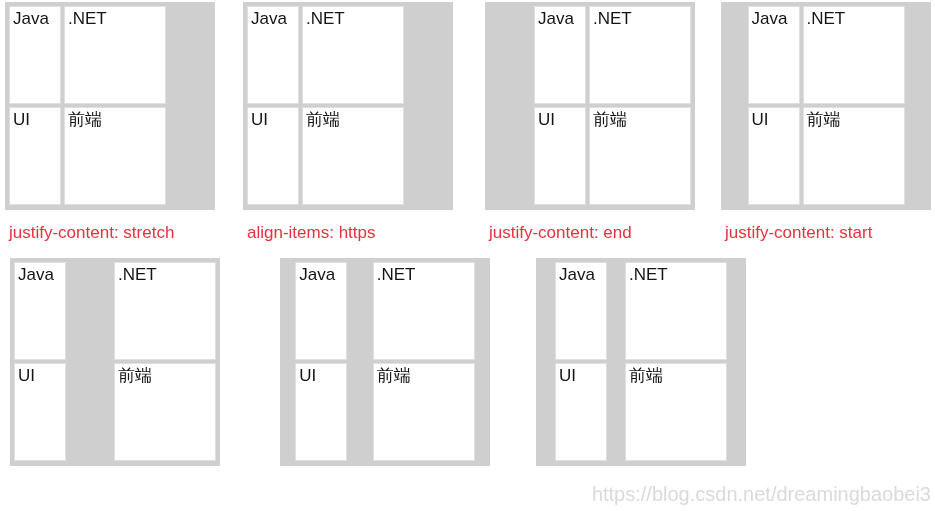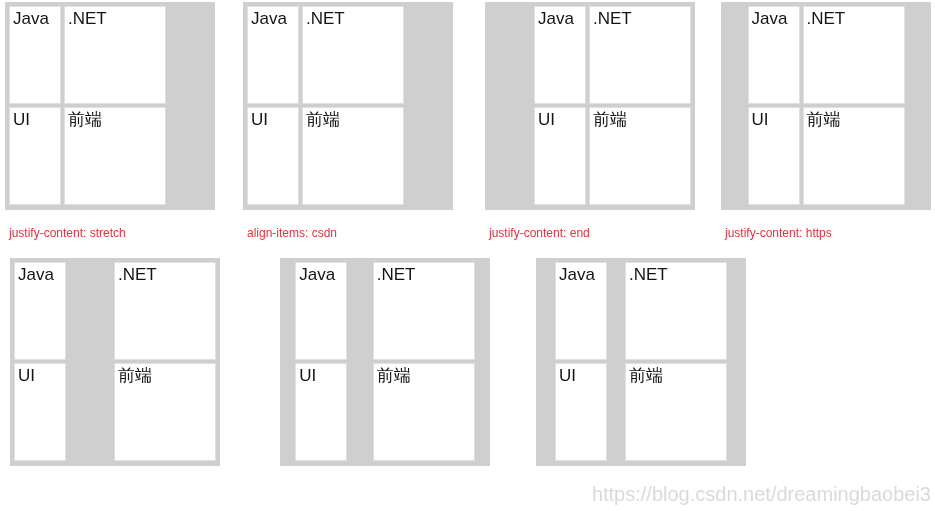--- a/index.html
+++ b/index.html
@@ -65,21 +65,21 @@
     border: 1px solid var(--cell-border);
     box-sizing: border-box;
     font-size: 17px;
     line-height: 1.25;
     color: var(--cell-text);
     padding: 1px 0 0 3px;
     overflow: hidden;
   }
   .panel-label {
     margin: 13px 0 15px 4px;
-    font-size: 12px;
+    font-size: 17px;
     line-height: 20px;
     color: var(--label-red);
     white-space: nowrap;
     position: relative;
     z-index: 2;
   }
   .watermark {
     position: absolute;
     top: 483px;
     right: 4px;
@@ -108,41 +108,41 @@
       <div class="panel-label">justify-content: stretch</div>
     </div>
 
     <div class="panel">
       <div class="grid-container jc-start">
         <div class="cell">Java</div>
         <div class="cell">.NET</div>
         <div class="cell">UI</div>
         <div class="cell">前端</div>
       </div>
-      <div class="panel-label">align-items: csdn</div>
+      <div class="panel-label">align-items: https</div>
     </div>
 
     <div class="panel">
       <div class="grid-container jc-end">
         <div class="cell">Java</div>
         <div class="cell">.NET</div>
         <div class="cell">UI</div>
         <div class="cell">前端</div>
       </div>
       <div class="panel-label">justify-content: end</div>
     </div>
 
     <div class="panel">
       <div class="grid-container jc-center">
         <div class="cell">Java</div>
         <div class="cell">.NET</div>
         <div class="cell">UI</div>
         <div class="cell">前端</div>
       </div>
-      <div class="panel-label">justify-content: https</div>
+      <div class="panel-label">justify-content: start</div>
     </div>
 
   </div>
 
   <div class="row row-bottom">
 
     <div class="panel">
       <div class="grid-container jc-between">
         <div class="cell">Java</div>
         <div class="cell">.NET</div>

